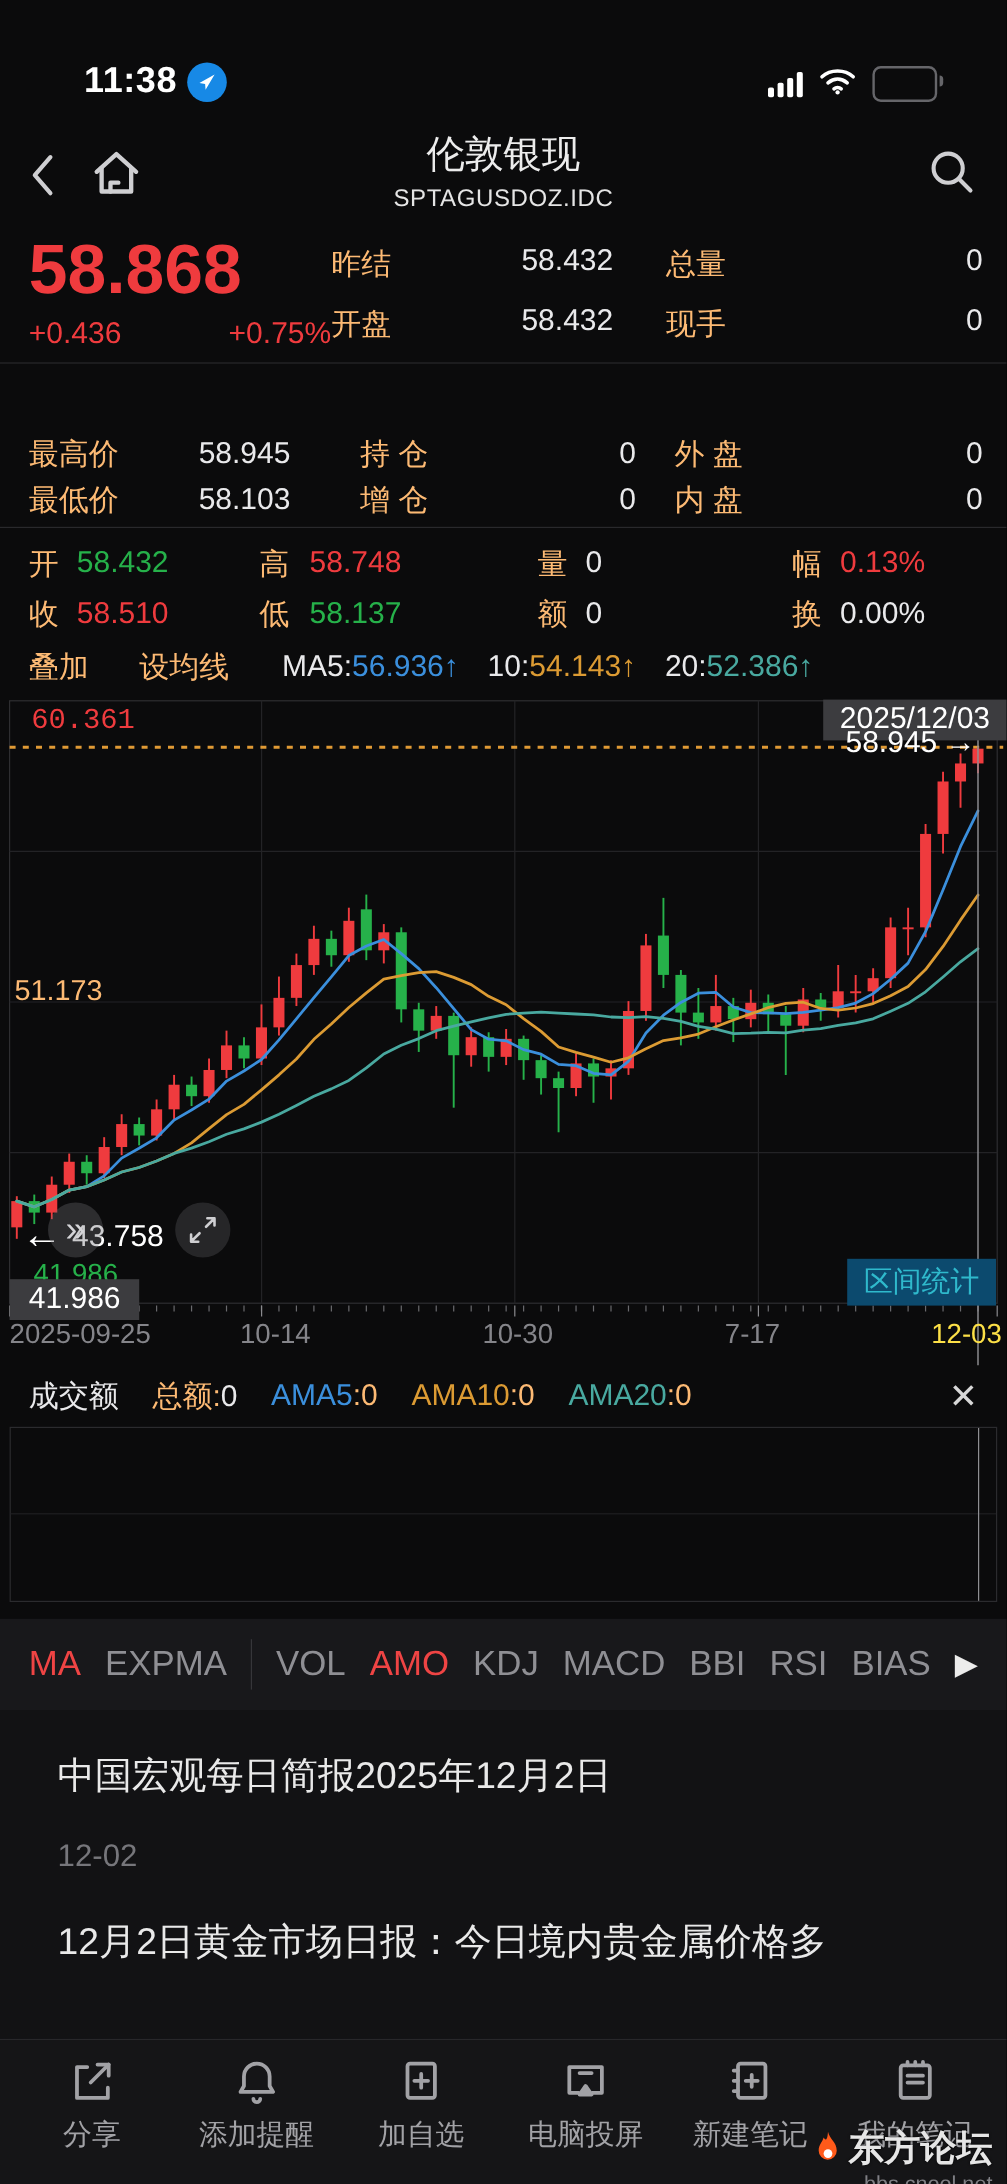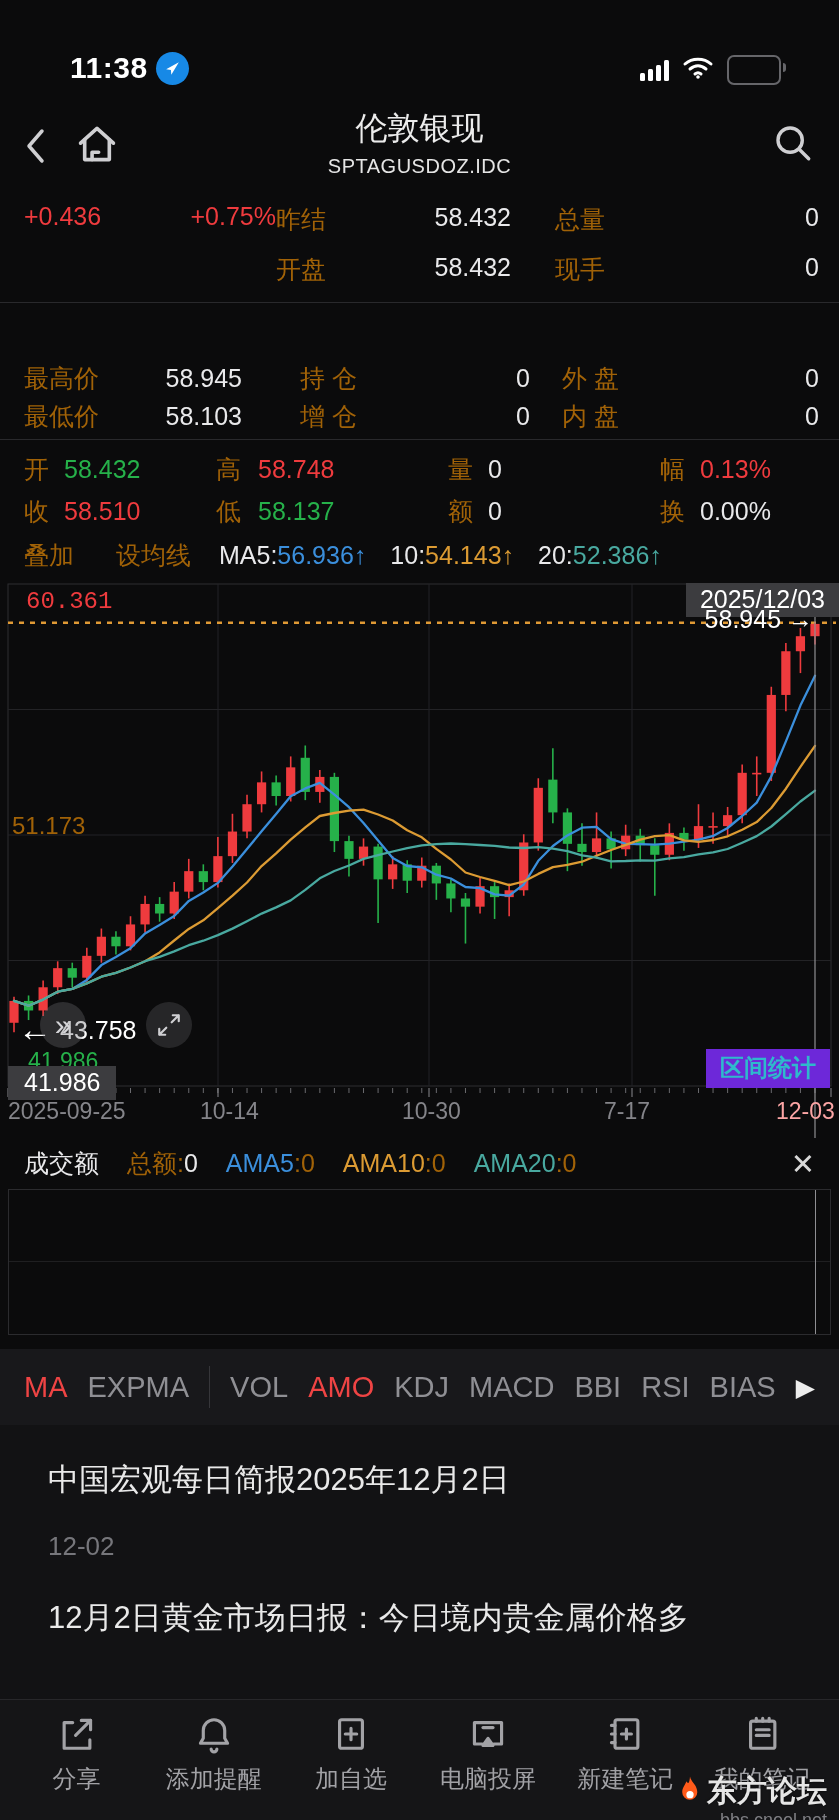--- a/index.html
+++ b/index.html
@@ -1,18 +1,18 @@
 <!DOCTYPE html>
 <html><head>
 <meta charset="utf-8">
 <style>
   html,body{margin:0;padding:0;background:#000;}
   .app{width:839px;height:1820px;background:#0b0b0c;position:relative;overflow:hidden;
        font-family:"Liberation Sans",sans-serif;color:#ddd;}
-  .lab{color:#a16207;} .val{color:#e9e9eb;} .red{color:#ef3b3e;} .green{color:#26b14a;}
+  .lab{color:#fdba74;} .val{color:#e9e9eb;} .red{color:#ef3b3e;} .green{color:#26b14a;}
   .blue{color:#3b8fdc;} .orange{color:#dc9b33;} .teal{color:#49a9a0;} .white{color:#e9e9eb;}
   .divider{height:1px;background:#29292c;}
   
   .status{height:85px;display:flex;align-items:flex-end;justify-content:space-between;padding:0 58px 10px 70px;}
   .time-wrap{display:flex;align-items:center;gap:8px;}
   .time{font-size:30px;font-weight:bold;color:#fff;letter-spacing:.5px;}
   .loc{width:33px;height:33px;border-radius:50%;background:#1789e6;display:flex;align-items:center;justify-content:center;}
   .sticons{display:flex;align-items:center;gap:13px;}
   .sig{display:flex;align-items:flex-end;gap:3px;height:22px;}
   .sig i{width:5px;background:#fff;border-radius:1.5px;display:block;}
@@ -35,38 +35,38 @@
   .q-grid .c3{padding-left:44px;}
   
   .pos{padding:56px 20px 4px 24px;}
   .pos-row{display:grid;grid-template-columns:112px 106px 170px 118px 150px 1fr;font-size:25px;height:38px;align-items:center;}
   .pos-row .v{text-align:right;}
   
   .ohlc{padding:8px 20px 0 24px;}
   .ohlc-row{display:grid;grid-template-columns:40px 152px 42px 190px 40px 172px 40px 1fr;font-size:25px;height:42px;align-items:center;}
   
   .ma-bar{display:flex;align-items:center;padding:0 24px;height:46px;font-size:25px;}
-  .ma-bar .gap{width:42px;} .ma-vals{display:flex;margin-left:28px;gap:24px;}
+  .ma-bar .gap{width:42px;} .ma-vals{display:flex;margin-left:44px;gap:24px;}
   
   .chart-wrap{position:relative;height:560px;}
   .chart-wrap svg.main{position:absolute;left:0;top:0;}
   .ov{position:absolute;font-size:24px;}
   .date-badge{right:0;top:5px;background:#3c3c3f;color:#fff;padding:2px 14px 3px;font-size:25px;}
   .price-ptr{right:26px;top:27px;color:#fff;font-size:25px;}
   .yl-top{left:26px;top:10px;font-family:Liberation Mono, monospace;} .yl-mid{left:12px;top:234px;} .yl-bot{left:28px;top:470px;font-size:23px;}
   .min-badge{left:8px;top:488px;background:#3c3c3f;color:#fff;padding:2px 16px 3px;font-size:25px;}
   .left-arrow{left:18px;top:432px;color:#fff;font-size:34px;}
   .ov-price{left:60px;top:438px;color:#fff;font-size:25px;}
   .chev-btn{left:40px;top:424px;width:46px;height:46px;border-radius:50%;background:rgba(110,110,115,.35);
             display:flex;align-items:center;justify-content:center;color:#d5d5d8;font-size:30px;}
   .expand-btn{left:146px;top:424px;width:46px;height:46px;border-radius:50%;background:rgba(110,110,115,.28);
             display:flex;align-items:center;justify-content:center;}
-  .range-btn{right:9px;top:471px;background:#6d28d9;color:#2fb9cc;font-size:24px;padding:3px 14px 4px;font-weight:bold;}
+  .range-btn{right:9px;top:471px;background:#0c4a6e;color:#2fb9cc;font-size:24px;padding:3px 14px 4px;}
   .xlab{top:520px;color:#85858a;font-size:23px;}
-  .xl0{left:8px;} .xl1{left:200px;} .xl2{left:402px;} .xl3{left:604px;} .xl4{left:776px;color:#fca5a5;}
+  .xl0{left:8px;} .xl1{left:200px;} .xl2{left:402px;} .xl3{left:604px;} .xl4{left:776px;color:#fde047;}
   
   .vol-head{display:flex;align-items:center;height:51px;padding:0 24px;font-size:25px;gap:28px;}
   .vol-close{margin-left:auto;color:#d8d8d8;font-size:29px;}
   .vol-box{margin:0 8px;height:144px;border:1px solid #2b2b2e;position:relative;}
   .vol-mid{position:absolute;left:0;right:0;top:71px;height:1px;background:#1f1f21;}
   .vol-cross{position:absolute;left:806px;top:0;bottom:0;width:1px;background:#8f8f93;}
   
   .tabbar{margin-top:14px;height:76px;background:#18181b;display:flex;align-items:center;
           padding:0 24px;font-size:29px;color:#8f8f94;justify-content:space-between;}
   .tab.active{color:#ef4444;}
@@ -139,20 +139,21 @@
     <span class="searchic">
       <svg class="ic" width="40" height="40" viewBox="0 0 28 28" style="stroke-width:2.4">
         <circle cx="12" cy="12" r="8.5"></circle>
           <line x1="18.5" y1="18.5" x2="25" y2="25"></line>
       </svg>
     </span>
   </div>
 
   <div class="quote">
     <div class="q-left">
+      <div class="q-price">58.868</div>
       <div class="q-chg">
         <span>+0.436</span>
         <span>+0.75%</span>
       </div>
     </div>
     <div class="q-grid">
       <span class="lab c1">昨结</span>
       <span class="val c2">58.432</span>
       <span class="lab c3">总量</span>
       <span class="val c4">0</span>

